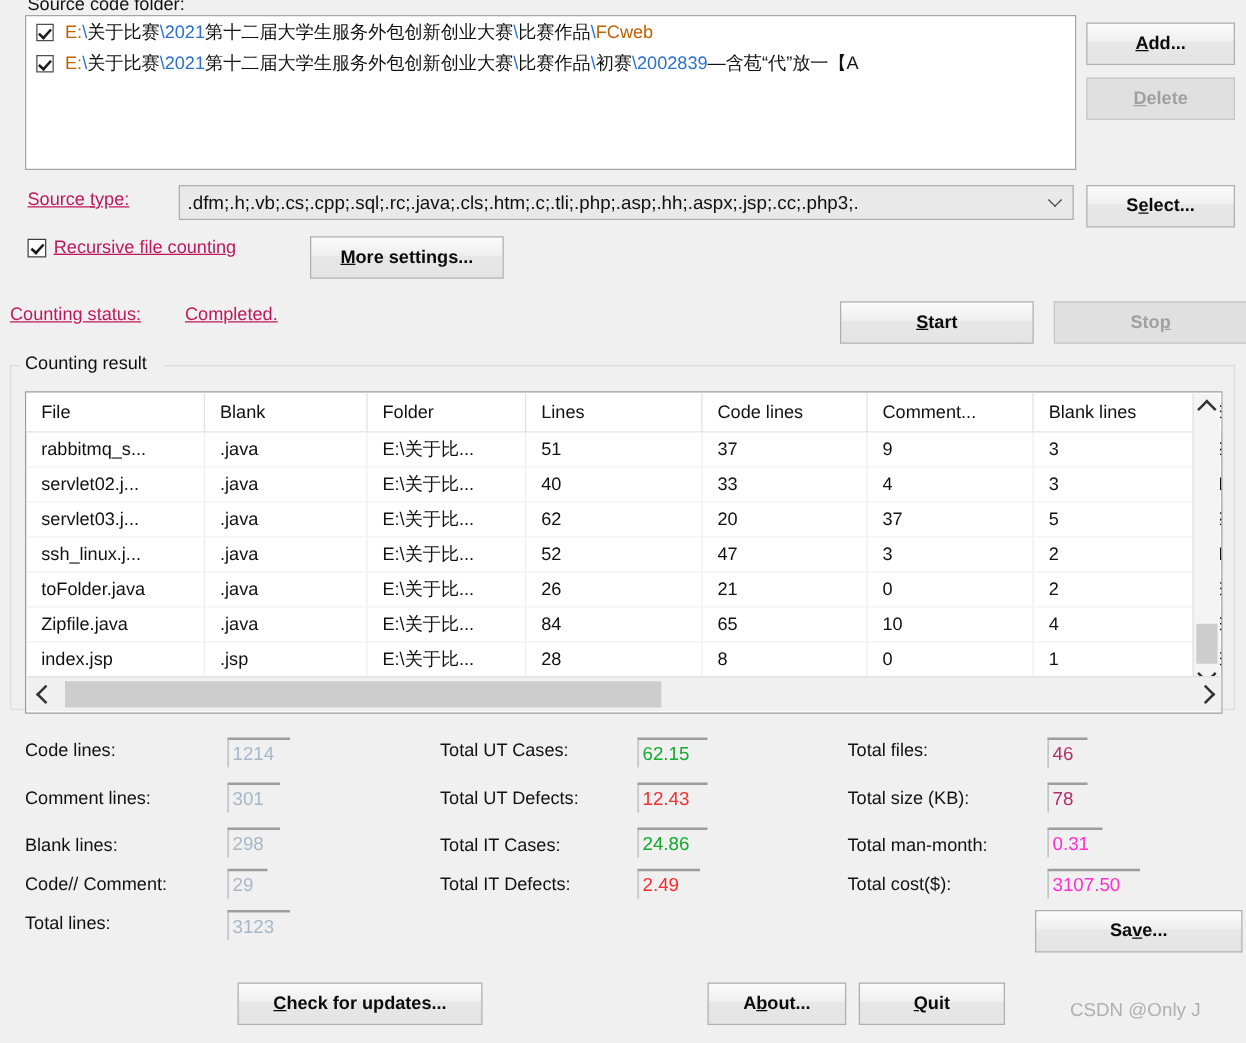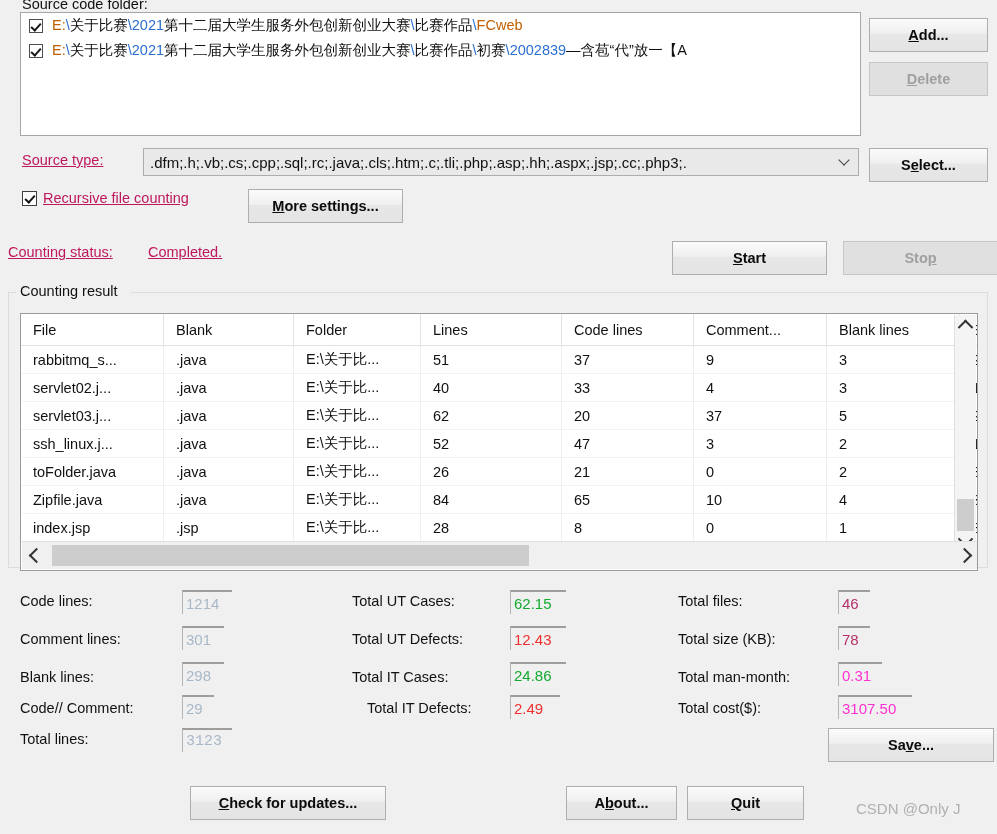--- a/index.html
+++ b/index.html
@@ -553,26 +553,26 @@
   <div class="sumlabel" style="left:20px; top:593px;">Code lines:</div>
   <div class="sumlabel" style="left:20px; top:631px;">Comment lines:</div>
   <div class="sumlabel" style="left:20px; top:669px;">Blank lines:</div>
   <div class="sumlabel" style="left:20px; top:700px;">Code// Comment:</div>
   <div class="sumlabel" style="left:20px; top:731px;">Total lines:</div>
 
   <div class="field gray" style="left:182px; top:590px; width:50px;">1214</div>
   <div class="field gray" style="left:182px; top:626px; width:42px;">301</div>
   <div class="field gray" style="left:182px; top:662px; width:42px;">298</div>
   <div class="field gray" style="left:182px; top:695px; width:32px;">29</div>
-  <div class="field gray" style="left:182px; top:728px; width:50px;font-family:Liberation Mono, monospace;">3123</div>
+  <div class="field gray" style="left:182px; top:728px; width:50px;">3123</div>
 
   <div class="sumlabel" style="left:352px; top:593px;">Total UT Cases:</div>
   <div class="sumlabel" style="left:352px; top:631px;">Total UT Defects:</div>
   <div class="sumlabel" style="left:352px; top:669px;">Total IT Cases:</div>
-  <div class="sumlabel" style="left:352px; top:700px;margin-left:15px;">Total IT Defects:</div>
+  <div class="sumlabel" style="left:352px; top:700px;">Total IT Defects:</div>
 
   <div class="field green" style="left:510px; top:590px; width:56px;">62.15</div>
   <div class="field red" style="left:510px; top:626px; width:56px;">12.43</div>
   <div class="field green" style="left:510px; top:662px; width:56px;">24.86</div>
   <div class="field red" style="left:510px; top:695px; width:50px;">2.49</div>
 
   <div class="sumlabel" style="left:678px; top:593px;">Total files:</div>
   <div class="sumlabel" style="left:678px; top:631px;">Total size (KB):</div>
   <div class="sumlabel" style="left:678px; top:669px;">Total man-month:</div>
   <div class="sumlabel" style="left:678px; top:700px;">Total cost($):</div>

